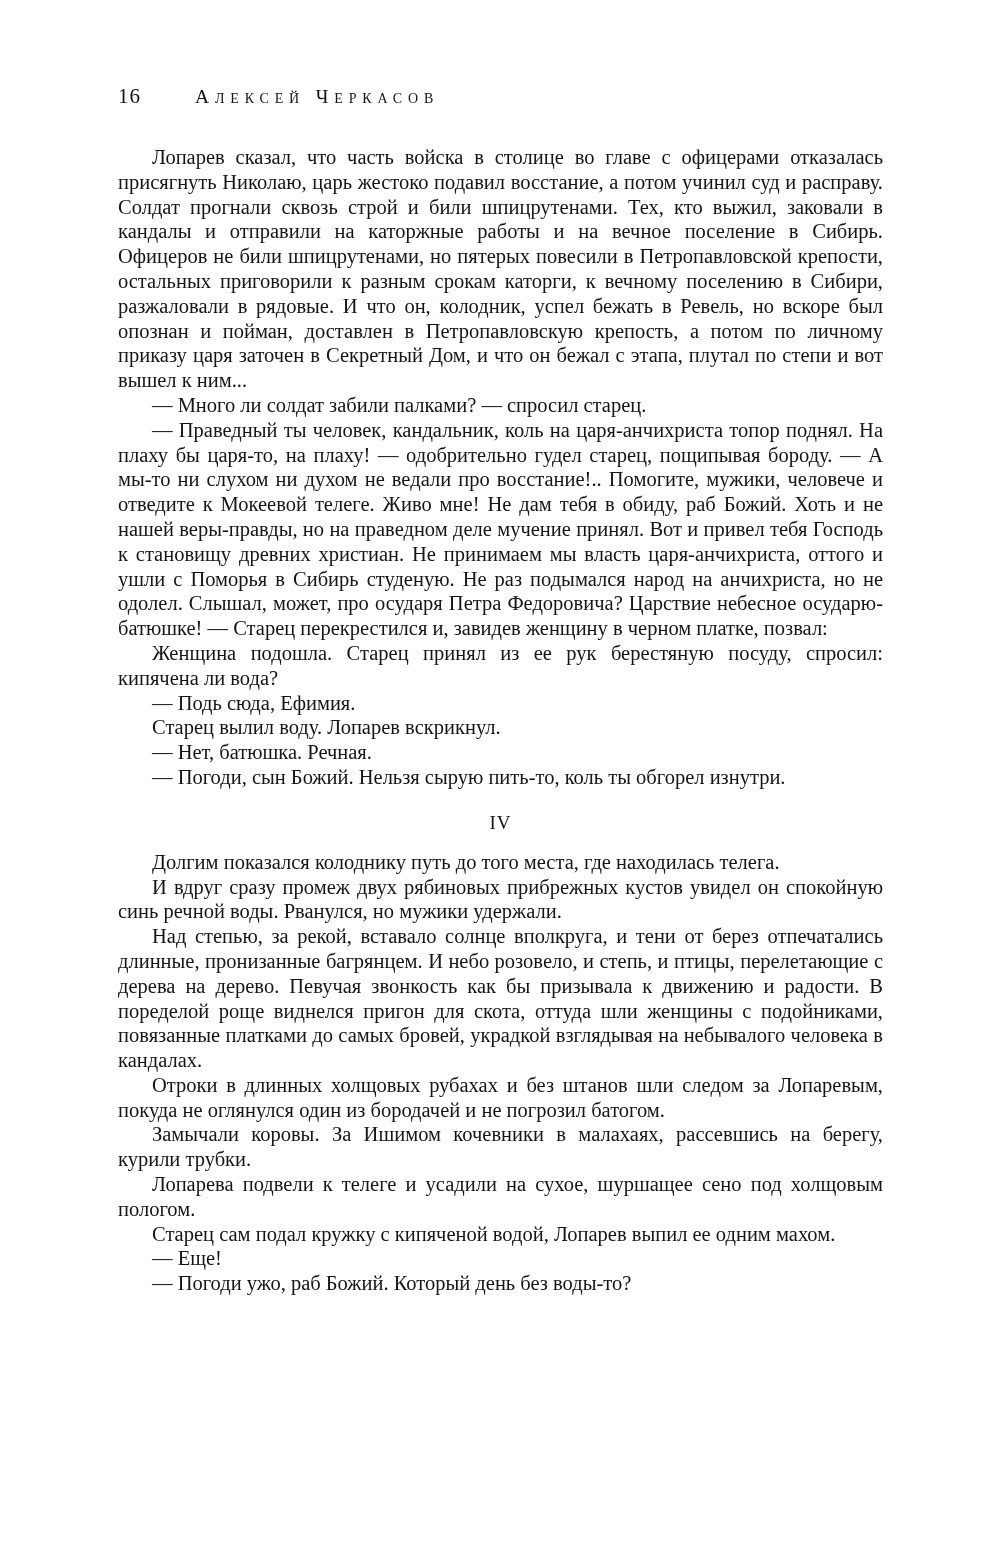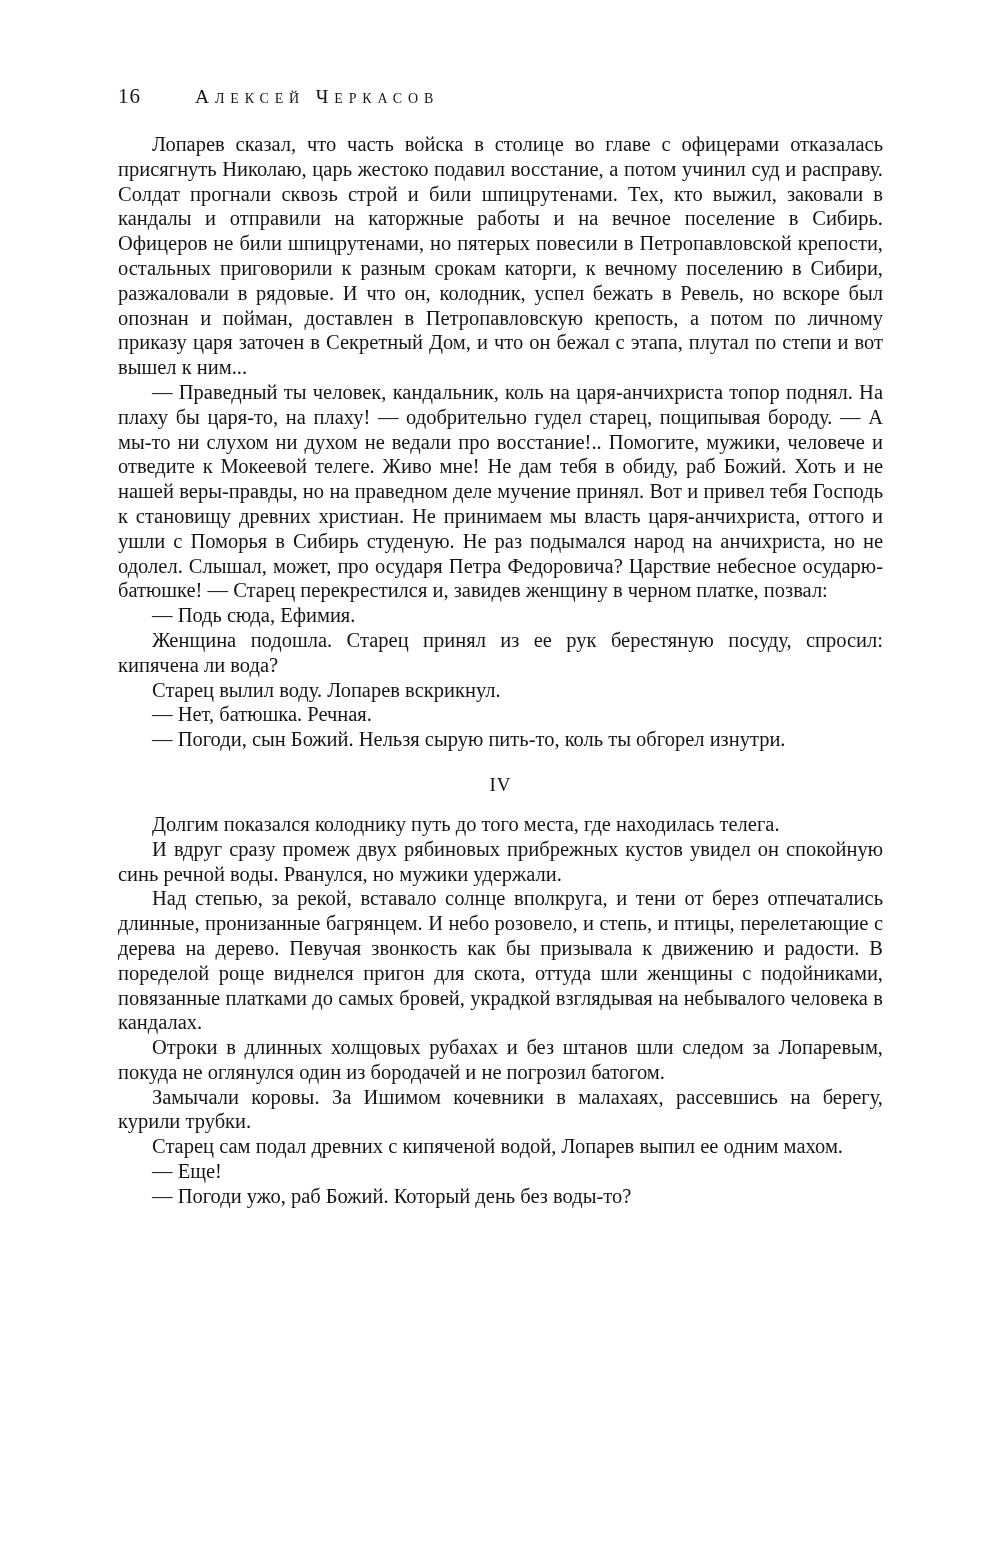--- a/index.html
+++ b/index.html
@@ -27,21 +27,21 @@
     font-size: 21px;
     letter-spacing: 1px;
   }
   .author {
     font-variant: small-caps;
     font-size: 19.5px;
     letter-spacing: 0.30em;
     text-align: right;
   }
   .text-block {
-    margin-top: 23px;
+    margin-top: 36px;
   }
   .text-block p {
     margin: 0;
     text-indent: 34px;
     text-align: justify;
     font-size: 20.5px;
     line-height: 24.8px;
     hyphens: auto;
     -webkit-hyphens: auto;
   }
@@ -58,32 +58,34 @@
 
 <div class="page">
 
   <header class="running-head">
     <span class="pagenum">16</span>
     <span class="author">Алексей Черкасов</span>
   </header>
 
   <main class="text-block">
     <p>Лопарев сказал, что часть войска в столице во главе с офицерами отказалась присягнуть Николаю, царь жестоко подавил восстание, а потом учинил суд и расправу. Солдат прогнали сквозь строй и били шпицрутенами. Тех, кто выжил, заковали в кандалы и отправили на каторжные работы и на вечное поселение в Сибирь. Офицеров не били шпицрутенами, но пятерых повесили в Петропавловской крепости, остальных приговорили к разным срокам каторги, к вечному поселению в Сибири, разжаловали в рядовые. И что он, колодник, успел бежать в Ревель, но вскоре был опознан и пойман, доставлен в Петропавловскую крепость, а потом по личному приказу царя заточен в Секретный Дом, и что он бежал с этапа, плутал по степи и вот вышел к ним...</p>
+    <p>— Много ли солдат забили палками? — спросил старец.</p>
     <p>— Праведный ты человек, кандальник, коль на царя-анчихриста топор поднял. На плаху бы царя-то, на плаху! — одобрительно гудел старец, пощипывая бороду. — А мы-то ни слухом ни духом не ведали про восстание!.. Помогите, мужики, человече и отведите к Мокеевой телеге. Живо мне! Не дам тебя в обиду, раб Божий. Хоть и не нашей веры-правды, но на праведном деле мучение принял. Вот и привел тебя Господь к становищу древних христиан. Не принимаем мы власть царя-анчихриста, оттого и ушли с Поморья в Сибирь студеную. Не раз подымался народ на анчихриста, но не одолел. Слышал, может, про осударя Петра Федоровича? Царствие небесное осударю-батюшке! — Старец перекрестился и, завидев женщину в черном платке, позвал:</p>
+    <p>Женщина подошла. Старец принял из ее рук берестяную посуду, спросил: кипячена ли вода?</p>
     <p>— Подь сюда, Ефимия.</p>
-    <p>Женщина подошла. Старец принял из ее рук берестяную посуду, спросил: кипячена ли вода?</p>
     <p>Старец вылил воду. Лопарев вскрикнул.</p>
     <p>— Нет, батюшка. Речная.</p>
     <p>— Погоди, сын Божий. Нельзя сырую пить-то, коль ты обгорел изнутри.</p>
 
     <h2 class="section-heading">IV</h2>
 
     <p>Долгим показался колоднику путь до того места, где находилась телега.</p>
     <p>И вдруг сразу промеж двух рябиновых прибрежных кустов увидел он спокойную синь речной воды. Рванулся, но мужики удержали.</p>
     <p>Над степью, за рекой, вставало солнце вполкруга, и тени от берез отпечатались длинные, пронизанные багрянцем. И небо розовело, и степь, и птицы, перелетающие с дерева на дерево. Певучая звонкость как бы призывала к движению и радости. В поределой роще виднелся пригон для скота, оттуда шли женщины с подойниками, повязанные платками до самых бровей, украдкой взглядывая на небывалого человека в кандалах.</p>
     <p>Отроки в длинных холщовых рубахах и без штанов шли следом за Лопаревым, покуда не оглянулся один из бородачей и не погрозил батогом.</p>
     <p>Замычали коровы. За Ишимом кочевники в малахаях, рассевшись на берегу, курили трубки.</p>
-    <p>Старец сам подал древних с кипяченой водой, Лопарев выпил ее одним махом.</p>
+    <p>Лопарева подвели к телеге и усадили на сухое, шуршащее сено под холщовым пологом.</p>
+    <p>Старец сам подал кружку с кипяченой водой, Лопарев выпил ее одним махом.</p>
     <p>— Еще!</p>
     <p>— Погоди ужо, раб Божий. Который день без воды-то?</p>
   </main>
 
 </div>
 
 </body></html>

